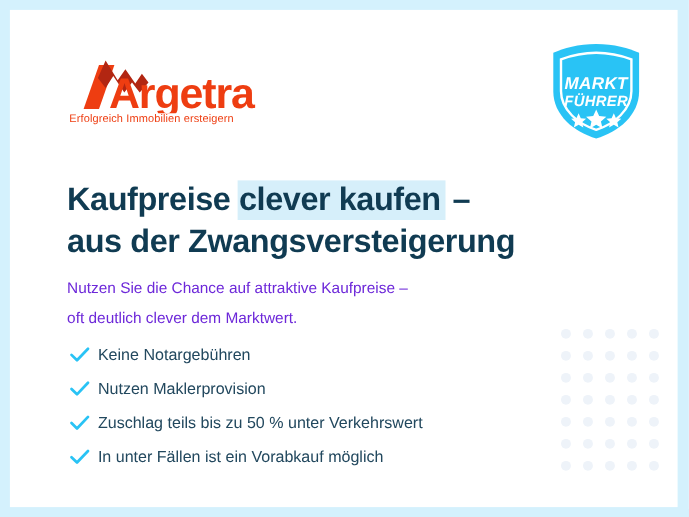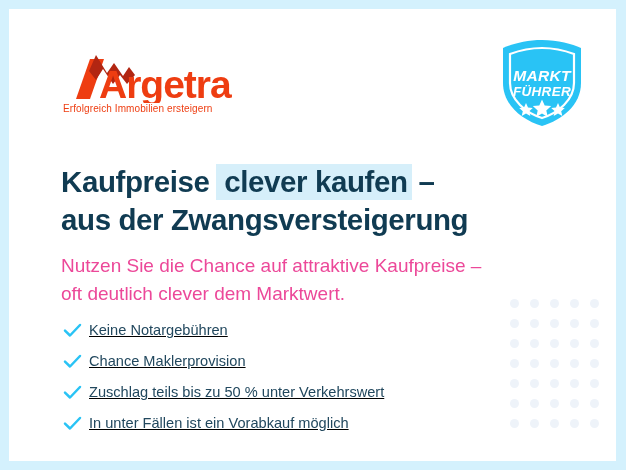--- a/index.html
+++ b/index.html
@@ -91,53 +91,52 @@
     width: 470px;
     font-size: 29.5px;
     font-weight: bold;
     line-height: 38px;
     letter-spacing: -0.4px;
     color: #103b52;
     z-index: 2;
   }
   .headline .hl-mark {
     background: #d6effa;
-    padding: 1px 4px 2px 8px;
+    padding: 1px 4px 2px 1px;
     margin: 0 -1px;
     box-decoration-break: clone;
     -webkit-box-decoration-break: clone;
   }
   .headline .hl-line { display: block; }
 
   
   .subhead {
     position: absolute;
     left: 52px;
     top: 224px;
     width: 480px;
-    font-size: 19px;
+    font-size: 14px;
     line-height: 28px;
-    color: #ec4899;
+    color: #6d28d9;
     z-index: 2;
   }
   .subhead span { display: block; }
 
   
   .benefits {
     position: absolute;
     left: 54px;
     top: 298px;
     width: 470px;
     z-index: 2;
   }
   .benefit {
     display: flex;
-    align-items: flex-end;
+    align-items: center;
     height: 31px;
-    text-decoration: underline;
   }
   .benefit .check {
     width: 26px;
     flex: 0 0 26px;
     display: flex;
     align-items: center;
   }
   .benefit .check svg { display: block; }
   .benefit .btext {
     font-size: 14.6px;
@@ -233,21 +232,21 @@
             </svg>
         </span>
         <span class="btext">Keine Notargebühren</span>
       </li>
       <li class="benefit">
         <span class="check">
           <svg width="19" height="15" viewBox="0 0 19 15">
               <path d="M2 7.6 L7 12.5 L17 2" fill="none" stroke="#29c3f5" stroke-width="2.5" stroke-linecap="round" stroke-linejoin="round"></path>
             </svg>
         </span>
-        <span class="btext">Chance Maklerprovision</span>
+        <span class="btext">Nutzen Maklerprovision</span>
       </li>
       <li class="benefit">
         <span class="check">
           <svg width="19" height="15" viewBox="0 0 19 15">
               <path d="M2 7.6 L7 12.5 L17 2" fill="none" stroke="#29c3f5" stroke-width="2.5" stroke-linecap="round" stroke-linejoin="round"></path>
             </svg>
         </span>
         <span class="btext">Zuschlag teils bis zu 50 % unter Verkehrswert</span>
       </li>
       <li class="benefit">

